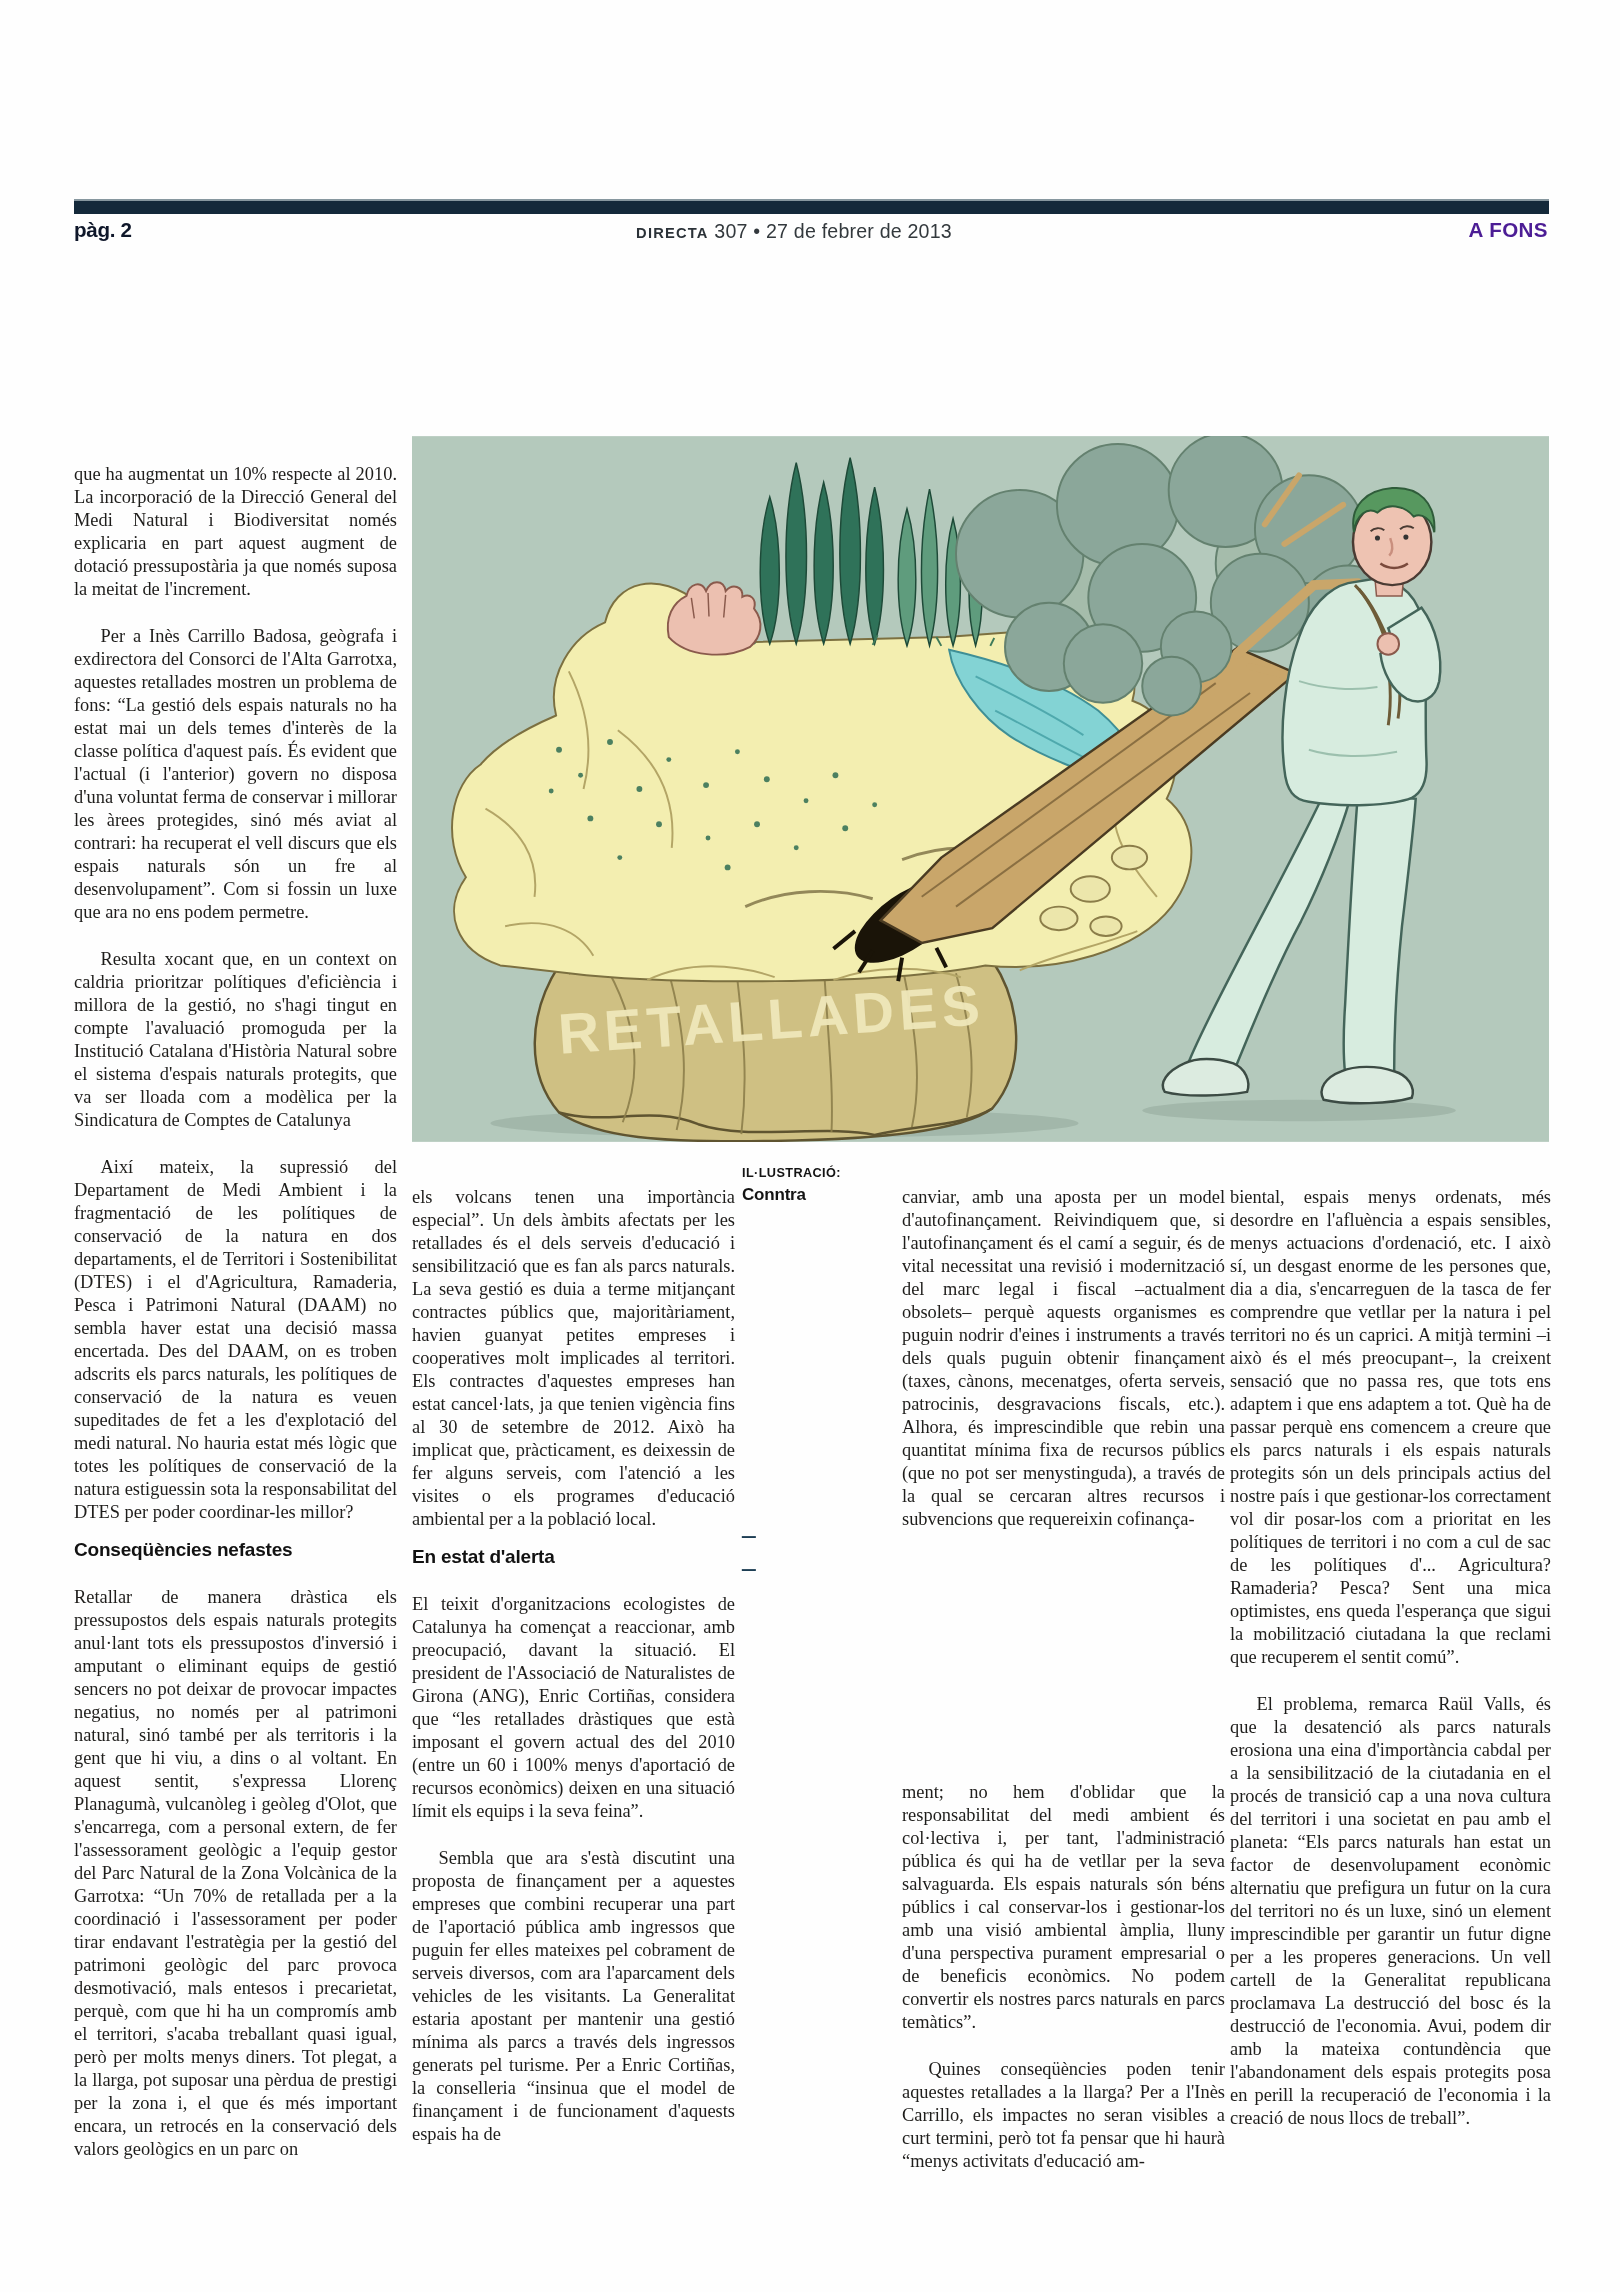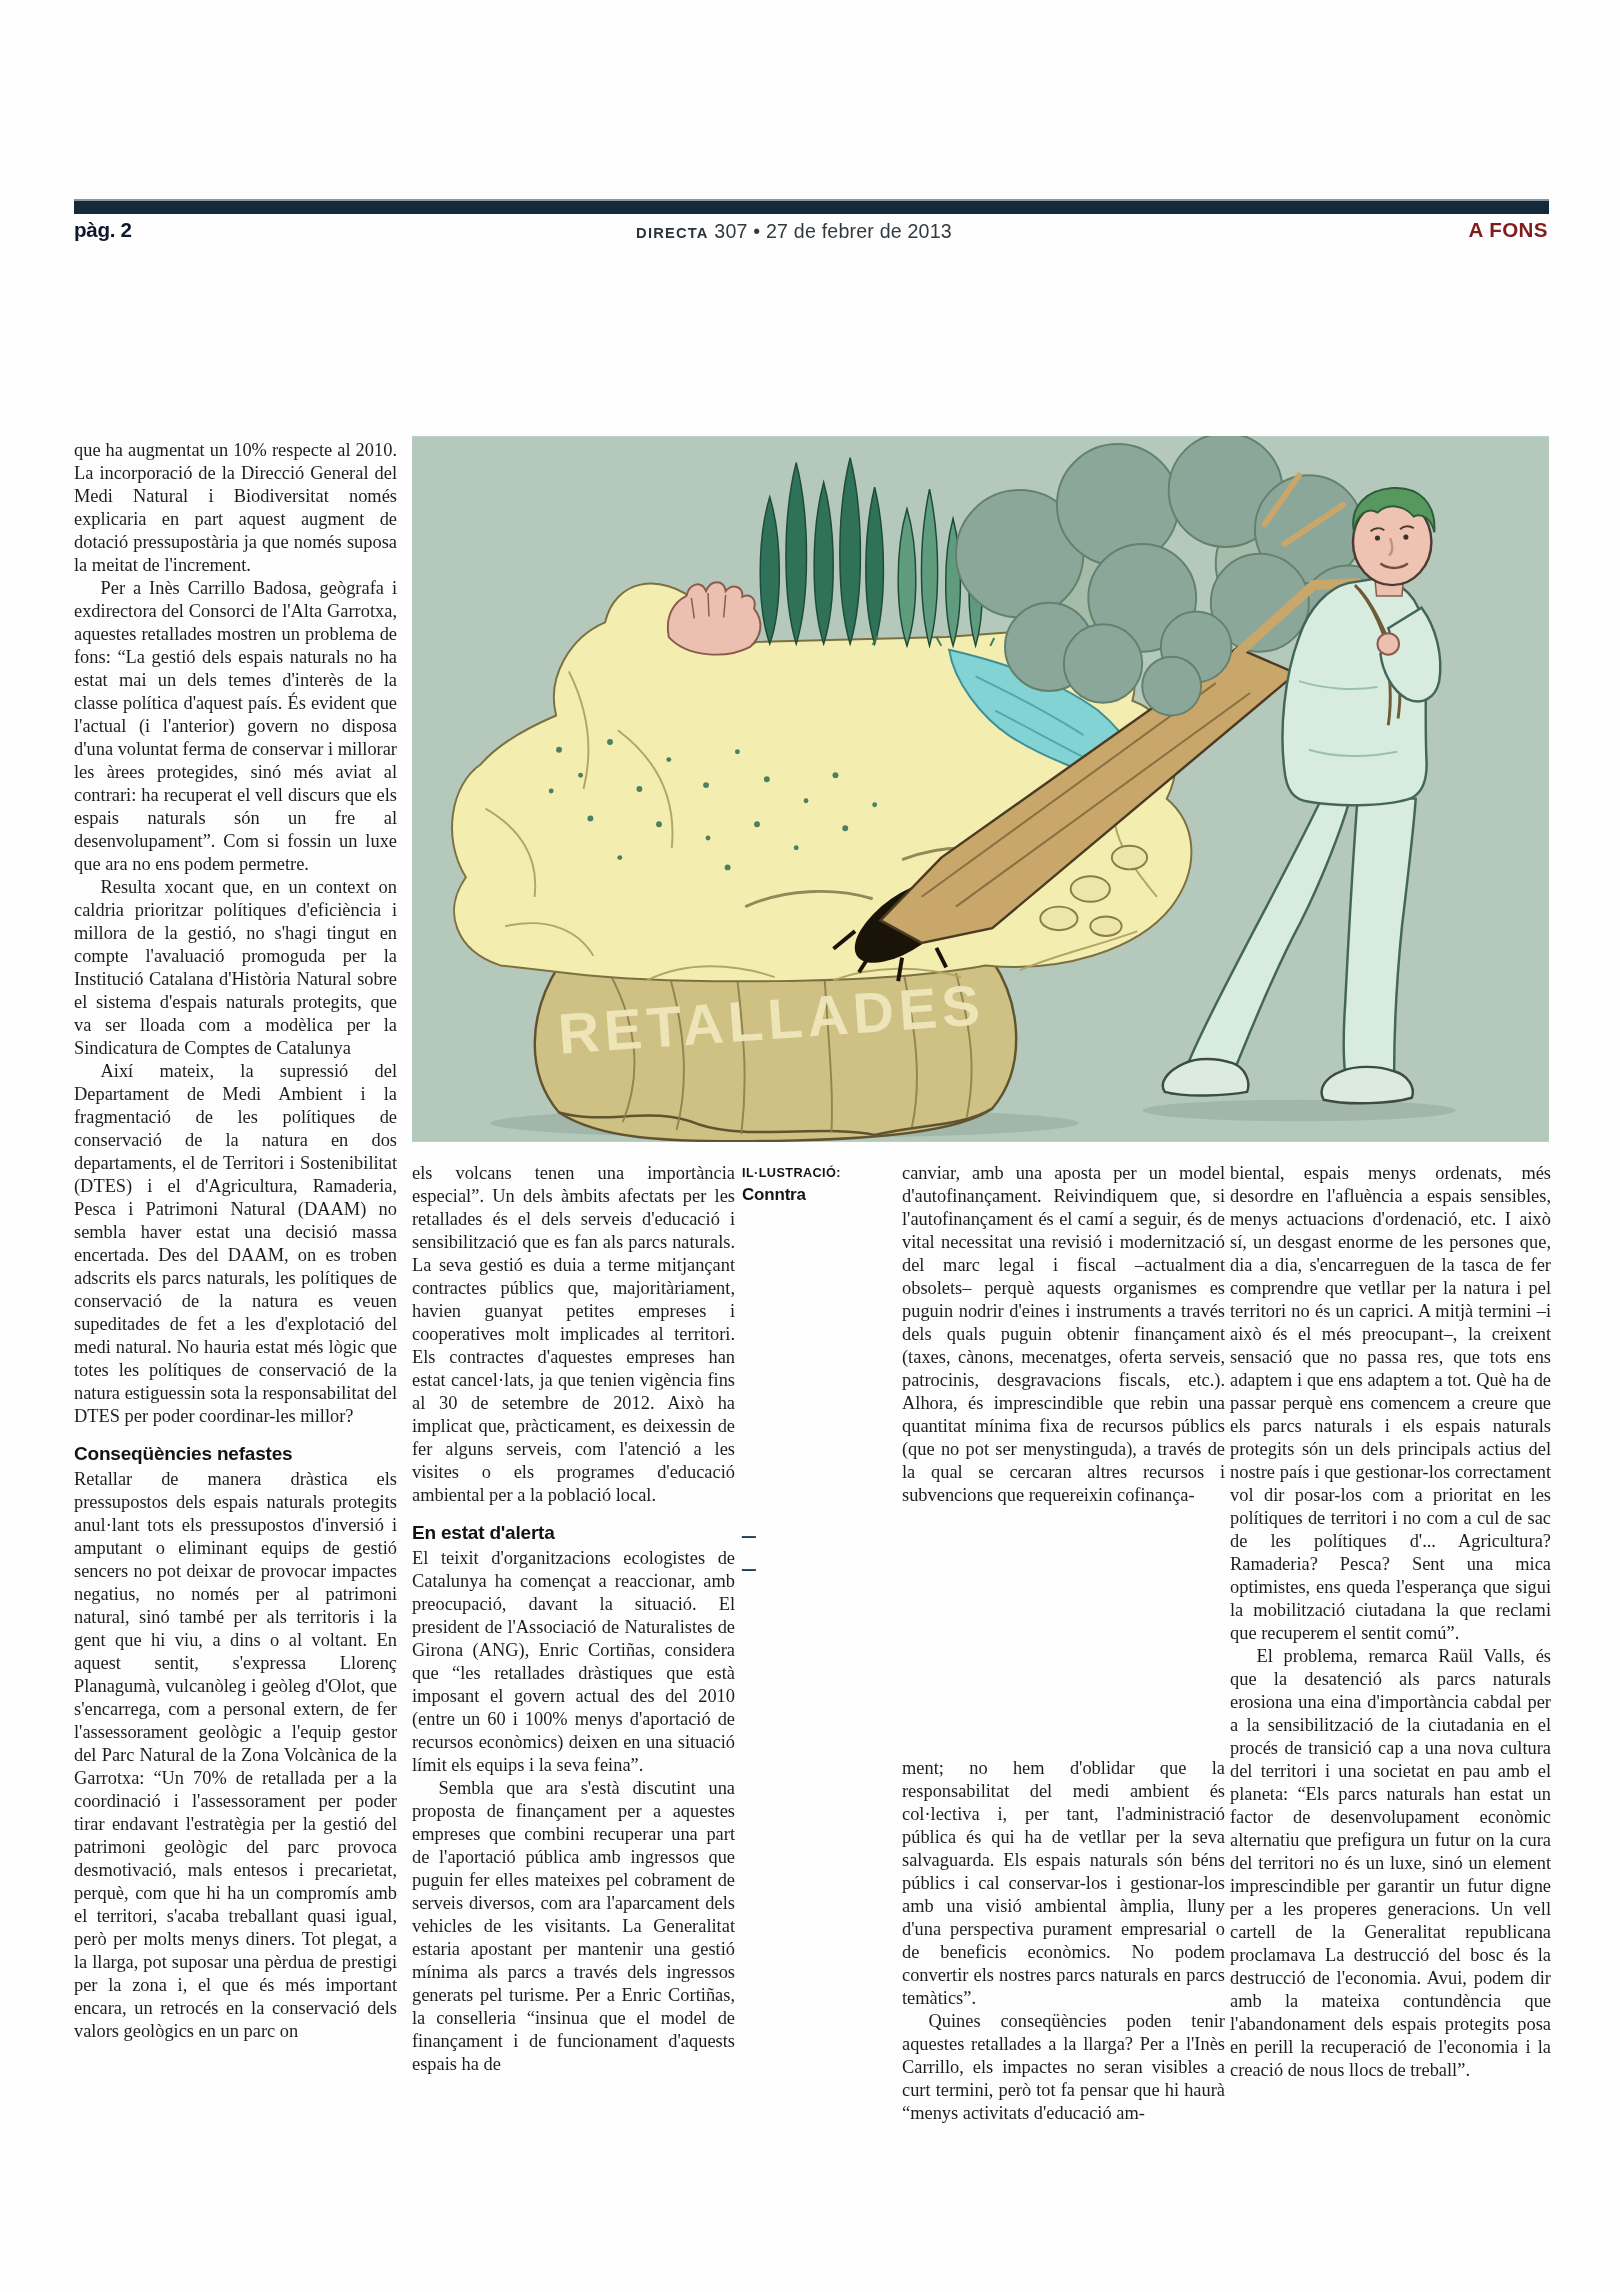--- a/index.html
+++ b/index.html
@@ -21,28 +21,28 @@
   }
   .hdr-center {
     position:absolute; left:0; top:220px; width:1588px; text-align:center;
     font-family:"Liberation Sans", sans-serif; font-weight:normal;
     font-size:19.6px; color:#33393d; letter-spacing:0.2px;
   }
   .hdr-center .masthead { font-size:14.7px; letter-spacing:1.2px; font-weight:bold; color:#2b3238; }
   .hdr-right {
     position:absolute; right:72px; top:218px;
     font-family:"Liberation Sans", sans-serif; font-weight:bold;
-    font-size:20.6px; color:#7f1d1d; letter-spacing:0.4px;
+    font-size:20.6px; color:#4c1d95; letter-spacing:0.4px;
   }
   
   .col {
     position:absolute; font-size:18.4px; line-height:23px; color:#1e1d1b;
     text-align:justify;
   }
-  .col p { text-align:justify; }
+  .col p { text-align:justify;margin-top:24px; }
   .col p.indent { text-indent:26.5px; }
   .col h3.subhead {
     font-family:"Liberation Sans", sans-serif; font-size:19px; line-height:22.5px;
     font-weight:bold; color:#121212; letter-spacing:-0.2px;
     margin-top:15px; margin-bottom:2px; text-align:left;
   }
   #col1  { left:74px;   top:439px;  width:323px; }
   #col2  { left:412px;  top:1162px; width:323px; }
   #col3a { left:902px;  top:1162px; width:323px; }
   #col3b { left:902px;  top:1757px; width:323px; }

